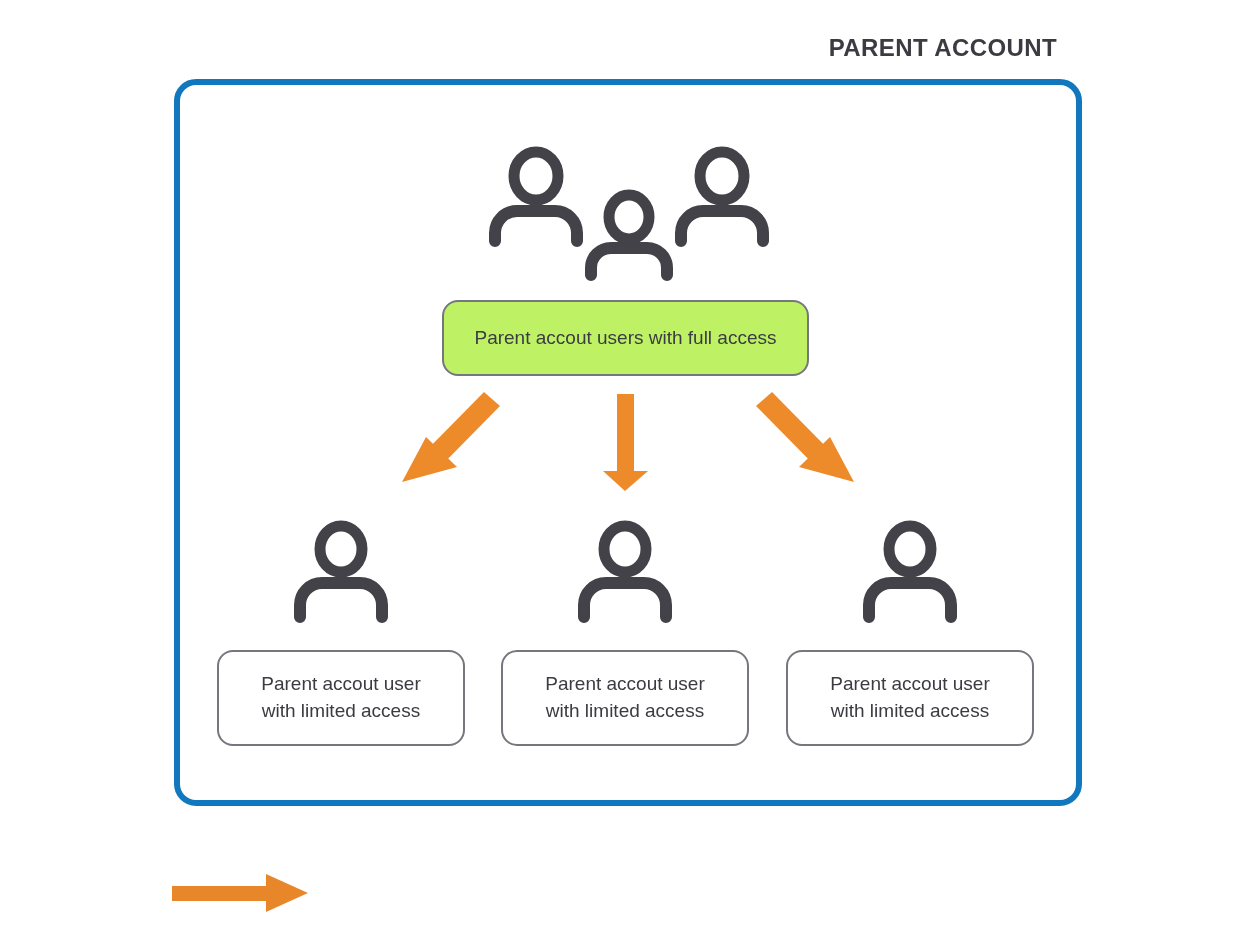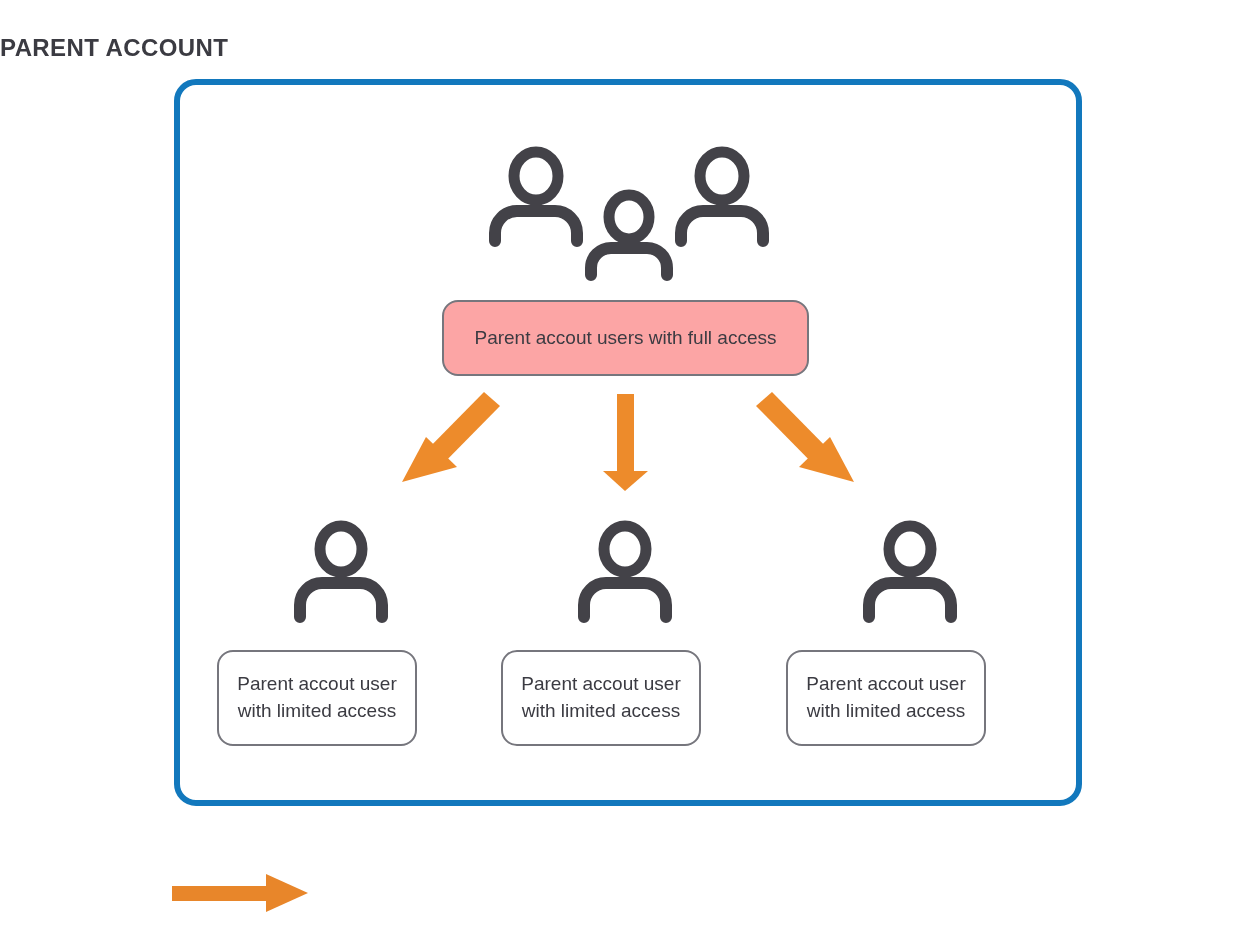--- a/index.html
+++ b/index.html
@@ -15,21 +15,21 @@
     font-family: "Liberation Sans", sans-serif;
     -webkit-font-smoothing: antialiased;
   }
 
   
   #page-title {
     position: absolute;
     left: 0;
     top: 34px;
     width: 1057px;
-    text-align: left;
+    text-align: right;
     font-size: 24px;
     font-weight: bold;
     letter-spacing: 0.4px;
     color: #3b3b42;
   }
 
   
   #parent-frame {
     position: absolute;
     left: 174px;
@@ -54,21 +54,21 @@
   
   #top-box {
     position: absolute;
     left: 442px;
     top: 300px;
     width: 367px;
     height: 76px;
     box-sizing: border-box;
     border: 2px solid #76767d;
     border-radius: 16px;
-    background: #fca5a5;
+    background: #bef264;
     display: flex;
     align-items: center;
     justify-content: center;
   }
   #top-box .box-text {
     font-size: 19px;
     color: #3b3b42;
     line-height: 1.28;
     text-align: center;
     white-space: nowrap;
@@ -92,21 +92,21 @@
     top: 518px;
   }
   #person-icon-1 { left: 291px; }
   #person-icon-2 { left: 575px; }
   #person-icon-3 { left: 860px; }
 
   
   .child-box {
     position: absolute;
     top: 650px;
-    width: 200px;
+    width: 248px;
     height: 96px;
     box-sizing: border-box;
     border: 2px solid #76767d;
     border-radius: 16px;
     background: #ffffff;
     display: flex;
     flex-direction: column;
     align-items: center;
     justify-content: center;
   }

